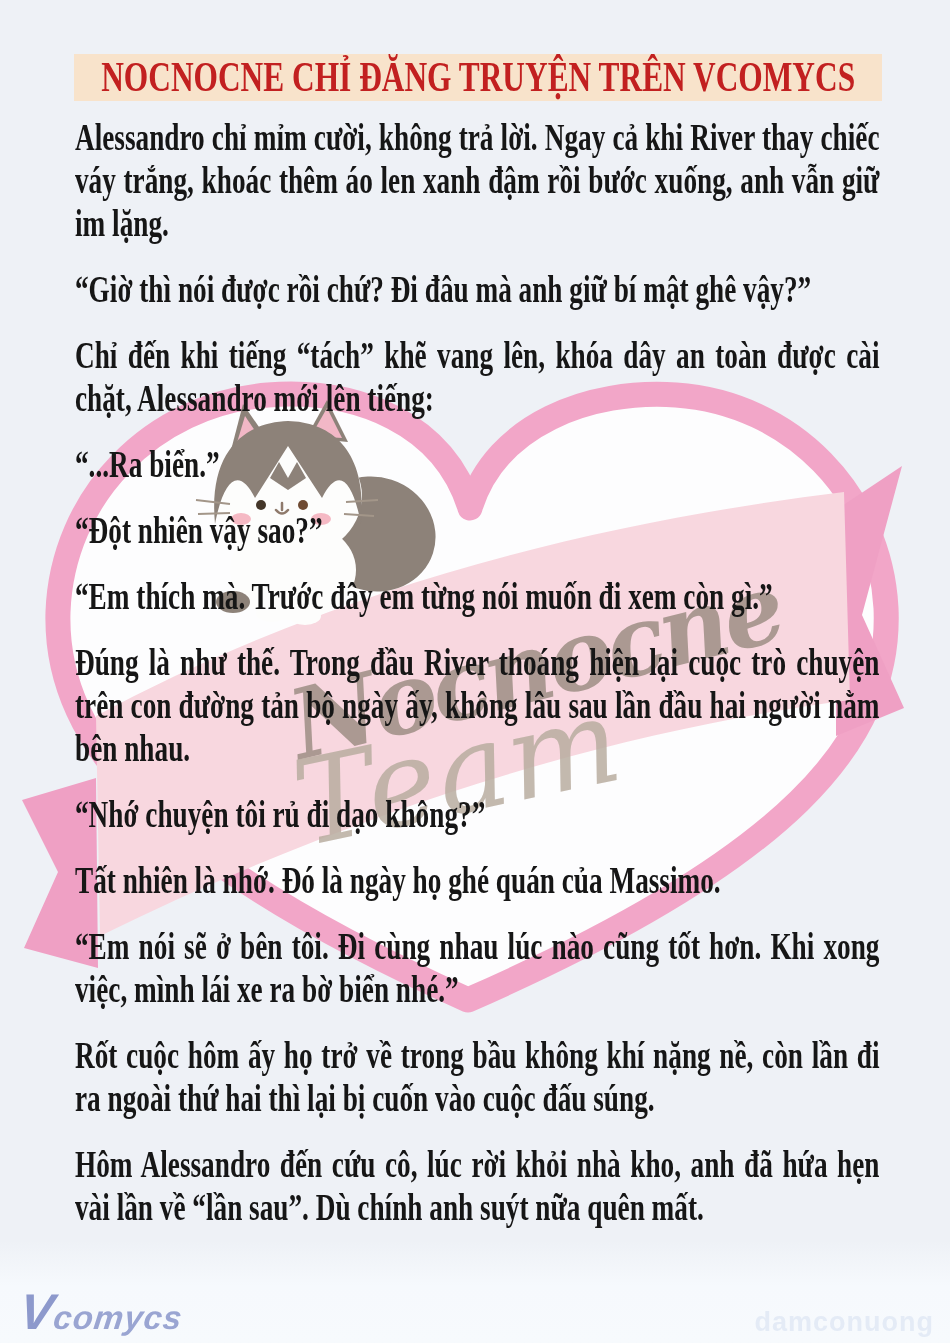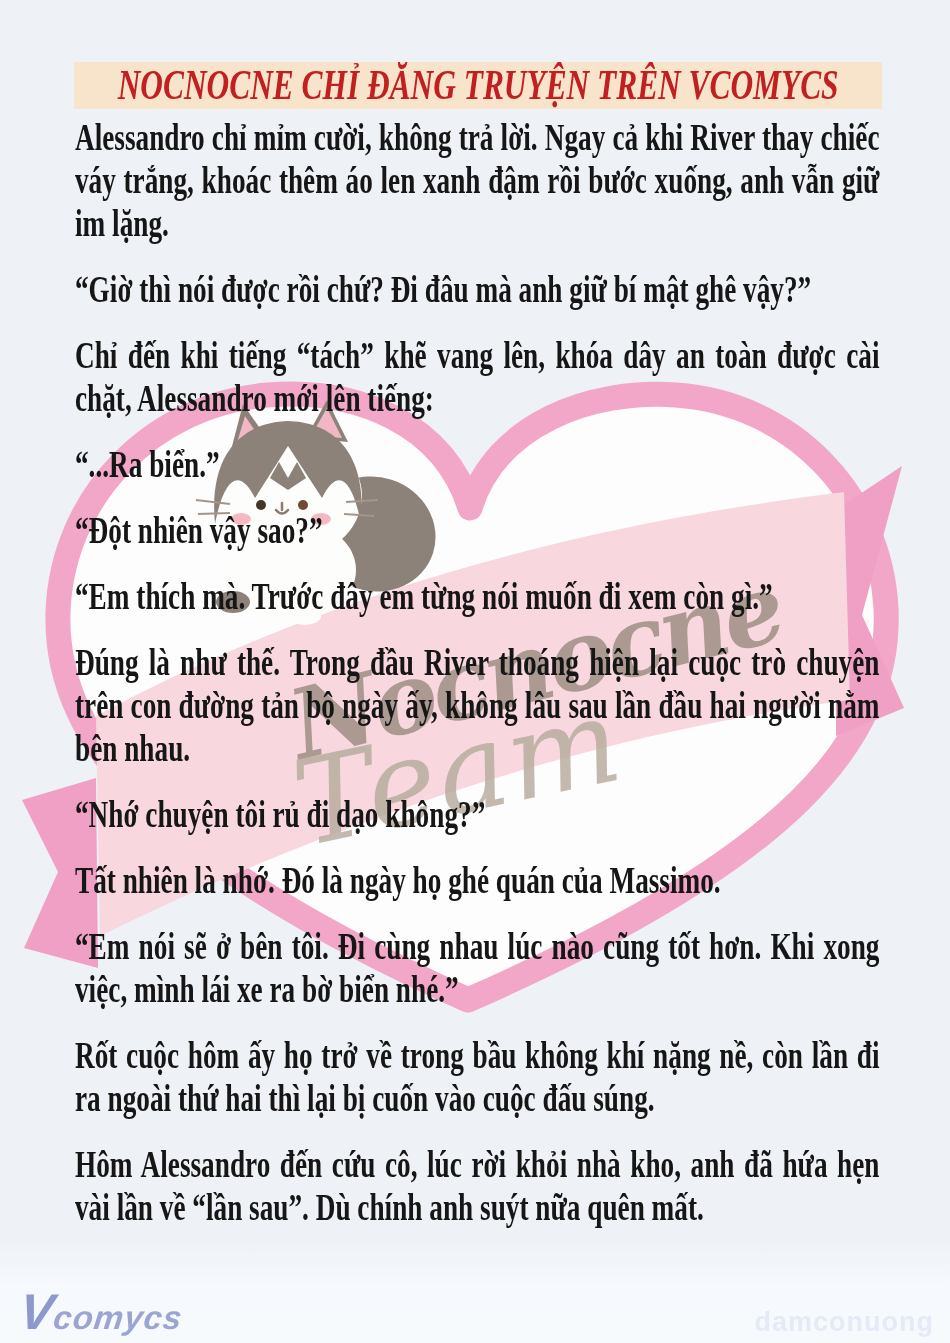--- a/index.html
+++ b/index.html
@@ -14,23 +14,22 @@
   .watermark{position:absolute;left:0;top:0;z-index:1;}
   .wm-name{
     font-family:"DejaVu Serif",serif;font-style:italic;font-weight:bold;
     font-size:96px;letter-spacing:-4px;
   }
   .wm-team{
     font-family:"DejaVu Serif",serif;font-style:italic;
     font-size:118px;letter-spacing:2px;
   }
   .title-banner{
-    position:absolute;left:74px;top:62px;width:808px;height:47px;z-index:2;
+    position:absolute;left:74px;top:54px;width:808px;height:47px;z-index:2;
     background:#f8e3cb;
-    font-style:italic;
   }
   .title-banner span{
     display:block;width:1082px;transform:scaleX(0.747);transform-origin:0 0;
     font-weight:700;font-size:42px;line-height:47px;text-align:center;
     color:#c22020;white-space:nowrap;
   }
   .body-text{
     position:absolute;left:75px;top:116px;width:1122px;z-index:2;
     transform:scaleX(0.717);transform-origin:0 0;color:#161616;
   }

